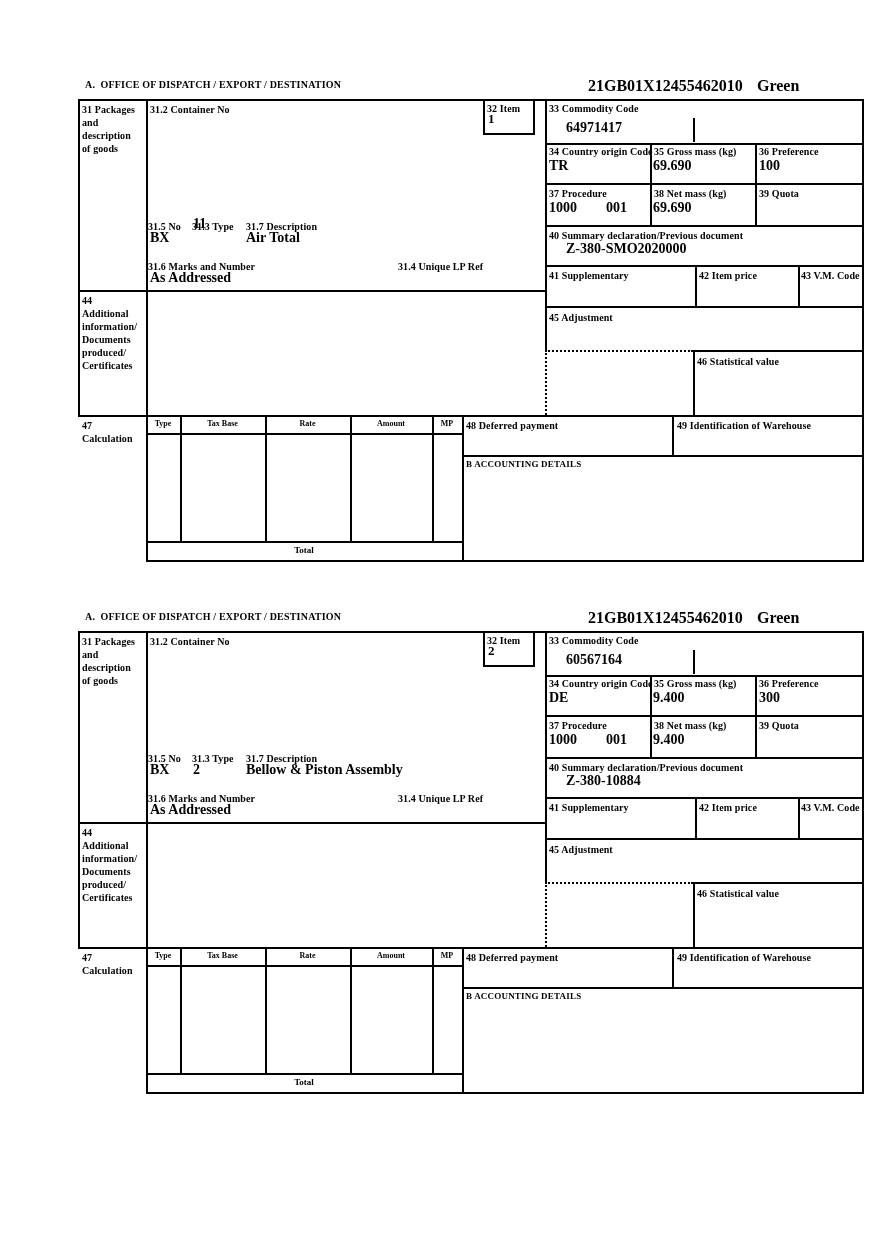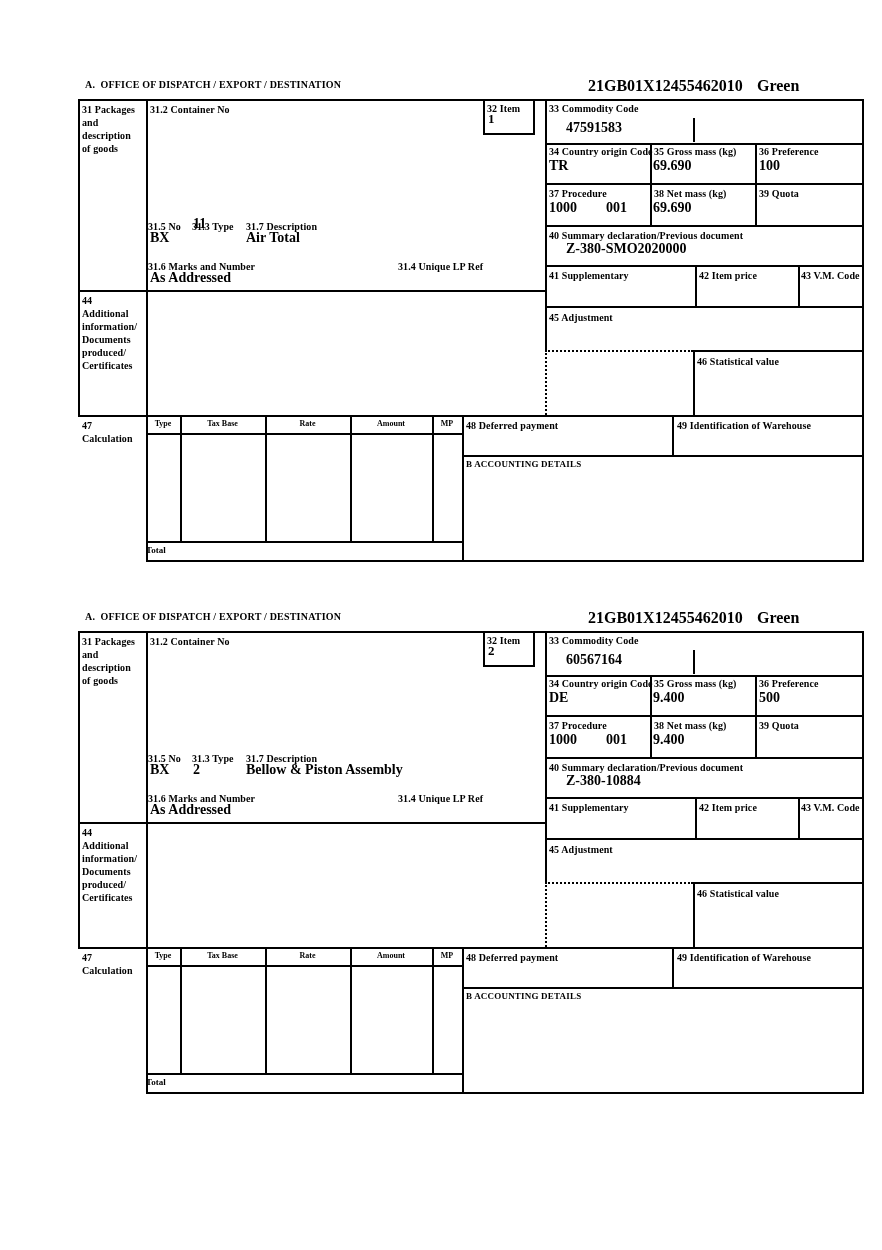--- a/index.html
+++ b/index.html
@@ -12,21 +12,21 @@
   .hl.dot{background:none;height:0;border-top:2px dotted #000;}
   .vl.dot{background:none;width:0;border-left:2px dotted #000;}
   .lbl{position:absolute;font-weight:bold;font-size:10px;line-height:13px;
        white-space:pre-line;letter-spacing:.1px;}
   .val{position:absolute;font-weight:600;font-size:14px;line-height:16px;white-space:pre;}
   .val.sm{font-size:13px;}
   .atitle{position:absolute;font-weight:bold;font-size:10px;letter-spacing:.2px;white-space:pre;}
   .docref{position:absolute;font-weight:600;font-size:16px;white-space:pre;}
   .colhead{position:absolute;font-weight:bold;font-size:8px;text-align:center;}
   .secb{position:absolute;font-weight:bold;font-size:9px;letter-spacing:.2px;}
-  .total{position:absolute;font-weight:bold;font-size:9px;}
+  .total{position:absolute;font-weight:bold;font-size:9px;text-align:center;}
 </style>
 </head>
 <body>
 
 <div id="page">
     <div class="copy" style="top: 0px;">
 
   <div class="atitle" style="left:85px;top:79px">A.&nbsp; OFFICE OF DISPATCH / EXPORT / DESTINATION</div>
   <div class="docref" style="left:588px;top:77px">21GB01X12455462010</div>
   <div class="docref" style="left:757px;top:77px">Green</div>
@@ -70,21 +70,21 @@
   <div class="lbl" style="left:82px;top:103px;width:62px">31 Packages
 and
 description
 of goods</div>
   <div class="lbl" style="left:150px;top:103px">31.2 Container No</div>
 
   <div class="lbl" style="left:487px;top:102px">32 Item</div>
   <div class="val sm" style="left:488px;top:111px">1</div>
 
   <div class="lbl" style="left:549px;top:102px">33 Commodity Code</div>
-  <div class="val" style="left:566px;top:120px">47591583</div>
+  <div class="val" style="left:566px;top:120px">64971417</div>
 
   <div class="lbl" style="left:549px;top:145px">34 Country origin Code</div>
   <div class="val" style="left:549px;top:158px">TR</div>
   <div class="lbl" style="left:654px;top:145px">35 Gross mass (kg)</div>
   <div class="val" style="left:653px;top:158px">69.690</div>
   <div class="lbl" style="left:759px;top:145px">36 Preference</div>
   <div class="val" style="left:759px;top:158px">100</div>
 
   <div class="lbl" style="left:549px;top:187px">37 Procedure</div>
   <div class="val" style="left:549px;top:200px">1000</div>
@@ -187,21 +187,21 @@
   <div class="val sm" style="left:488px;top:111px">2</div>
 
   <div class="lbl" style="left:549px;top:102px">33 Commodity Code</div>
   <div class="val" style="left:566px;top:120px">60567164</div>
 
   <div class="lbl" style="left:549px;top:145px">34 Country origin Code</div>
   <div class="val" style="left:549px;top:158px">DE</div>
   <div class="lbl" style="left:654px;top:145px">35 Gross mass (kg)</div>
   <div class="val" style="left:653px;top:158px">9.400</div>
   <div class="lbl" style="left:759px;top:145px">36 Preference</div>
-  <div class="val" style="left:759px;top:158px">500</div>
+  <div class="val" style="left:759px;top:158px">300</div>
 
   <div class="lbl" style="left:549px;top:187px">37 Procedure</div>
   <div class="val" style="left:549px;top:200px">1000</div>
   <div class="val" style="left:606px;top:200px">001</div>
   <div class="lbl" style="left:654px;top:187px">38 Net mass (kg)</div>
   <div class="val" style="left:653px;top:200px">9.400</div>
   <div class="lbl" style="left:759px;top:187px">39 Quota</div>
 
   <div class="lbl" style="left:549px;top:229px">40 Summary declaration/Previous document</div>
   <div class="val" style="left:566px;top:241px">Z-380-10884</div>

